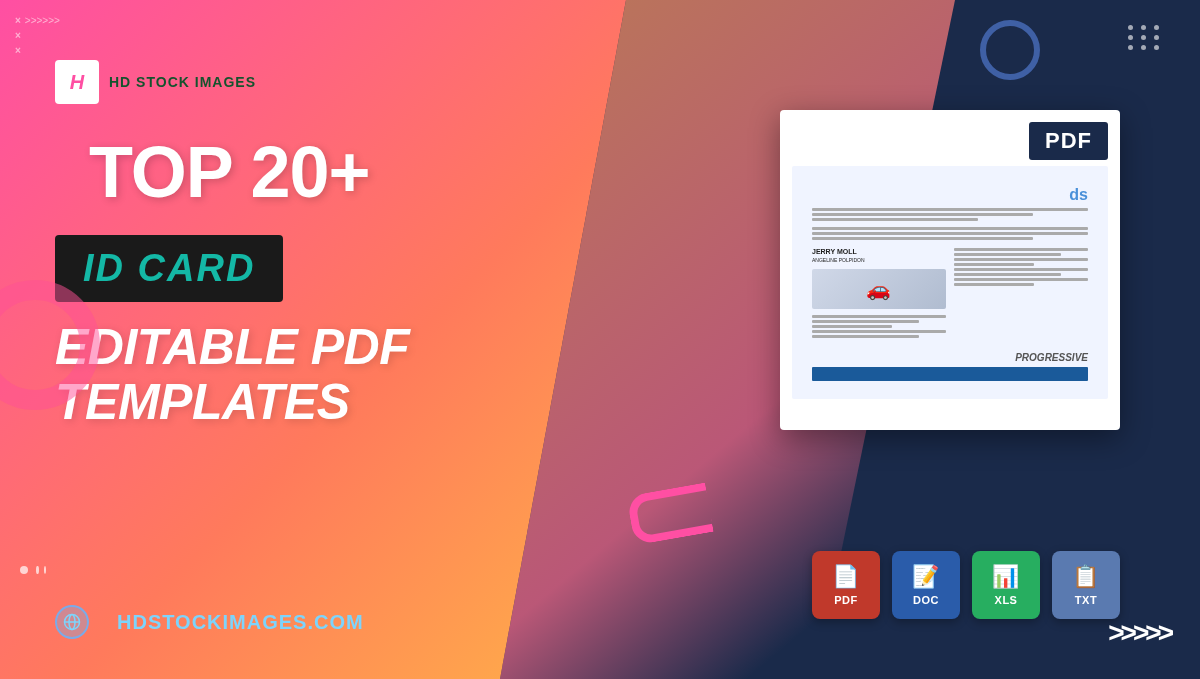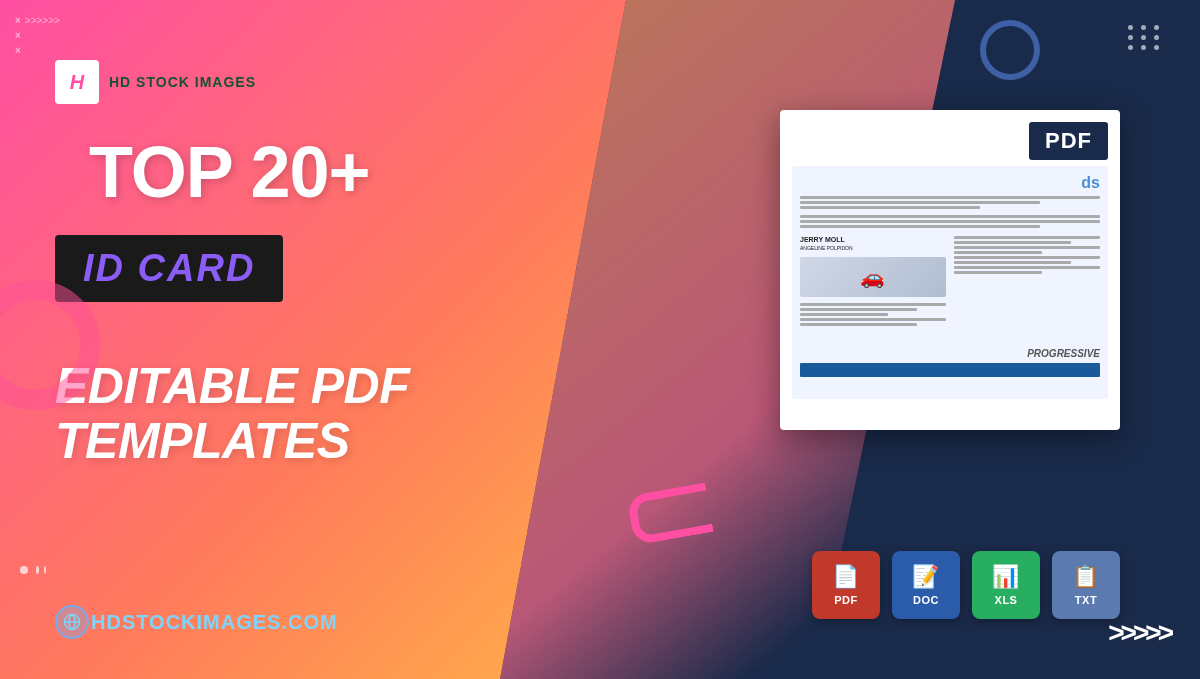--- a/index.html
+++ b/index.html
@@ -99,21 +99,21 @@
     .id-card-badge {
       position: absolute;
       top: 235px;
       left: 55px;
       background: #1a1a1a;
       padding: 12px 28px;
       border-radius: 4px;
     }
 
     .id-card-text {
-      color: #8b5cf6;
+      color: #14b8a6;
       font-size: 38px;
       font-weight: 900;
       font-style: italic;
       text-transform: uppercase;
       letter-spacing: 2px;
     }
 
     
     .editable-text {
       position: absolute;
@@ -121,31 +121,30 @@
       left: 55px;
       color: white;
       font-size: 50px;
       font-weight: 900;
       font-style: italic;
       text-transform: uppercase;
       line-height: 1.1;
       letter-spacing: -0.5px;
       text-shadow: 2px 2px 8px rgba(0,0,0,0.15);
       max-width: 600px;
-      margin-top: 39px;
     }
 
     
     .website-area {
       position: absolute;
       bottom: 40px;
       left: 55px;
       display: flex;
       align-items: center;
-      gap: 2px;
+      gap: 28px;
     }
 
     .globe-icon {
       width: 34px;
       height: 34px;
       background: rgba(100,180,255,0.3);
       border-radius: 50%;
       border: 2px solid rgba(100,180,255,0.8);
       display: flex;
       align-items: center;
@@ -222,21 +221,21 @@
       font-size: 22px;
       padding: 6px 16px;
       border-radius: 3px;
       letter-spacing: 1px;
     }
 
     .doc-content {
       background: #f0f4ff;
       height: 233px;
       border-radius: 2px;
-      padding: 8px;
+      padding: 20px;
       font-size: 5px;
       color: #333;
       overflow: hidden;
       position: relative;
     }
 
     .doc-logo-area {
       text-align: right;
       font-size: 16px;
       font-weight: 900;
@@ -294,21 +293,21 @@
     .doc-car-icon {
       font-size: 20px;
     }
 
     .doc-progressive {
       text-align: right;
       font-size: 10px;
       font-style: italic;
       font-weight: 700;
       color: #555;
-      margin-top: 22px;
+      margin-top: 14px;
     }
 
     .doc-bottom-bar {
       background: #1a5a9a;
       height: 14px;
       margin-top: 4px;
       border-radius: 1px;
     }
 
     

